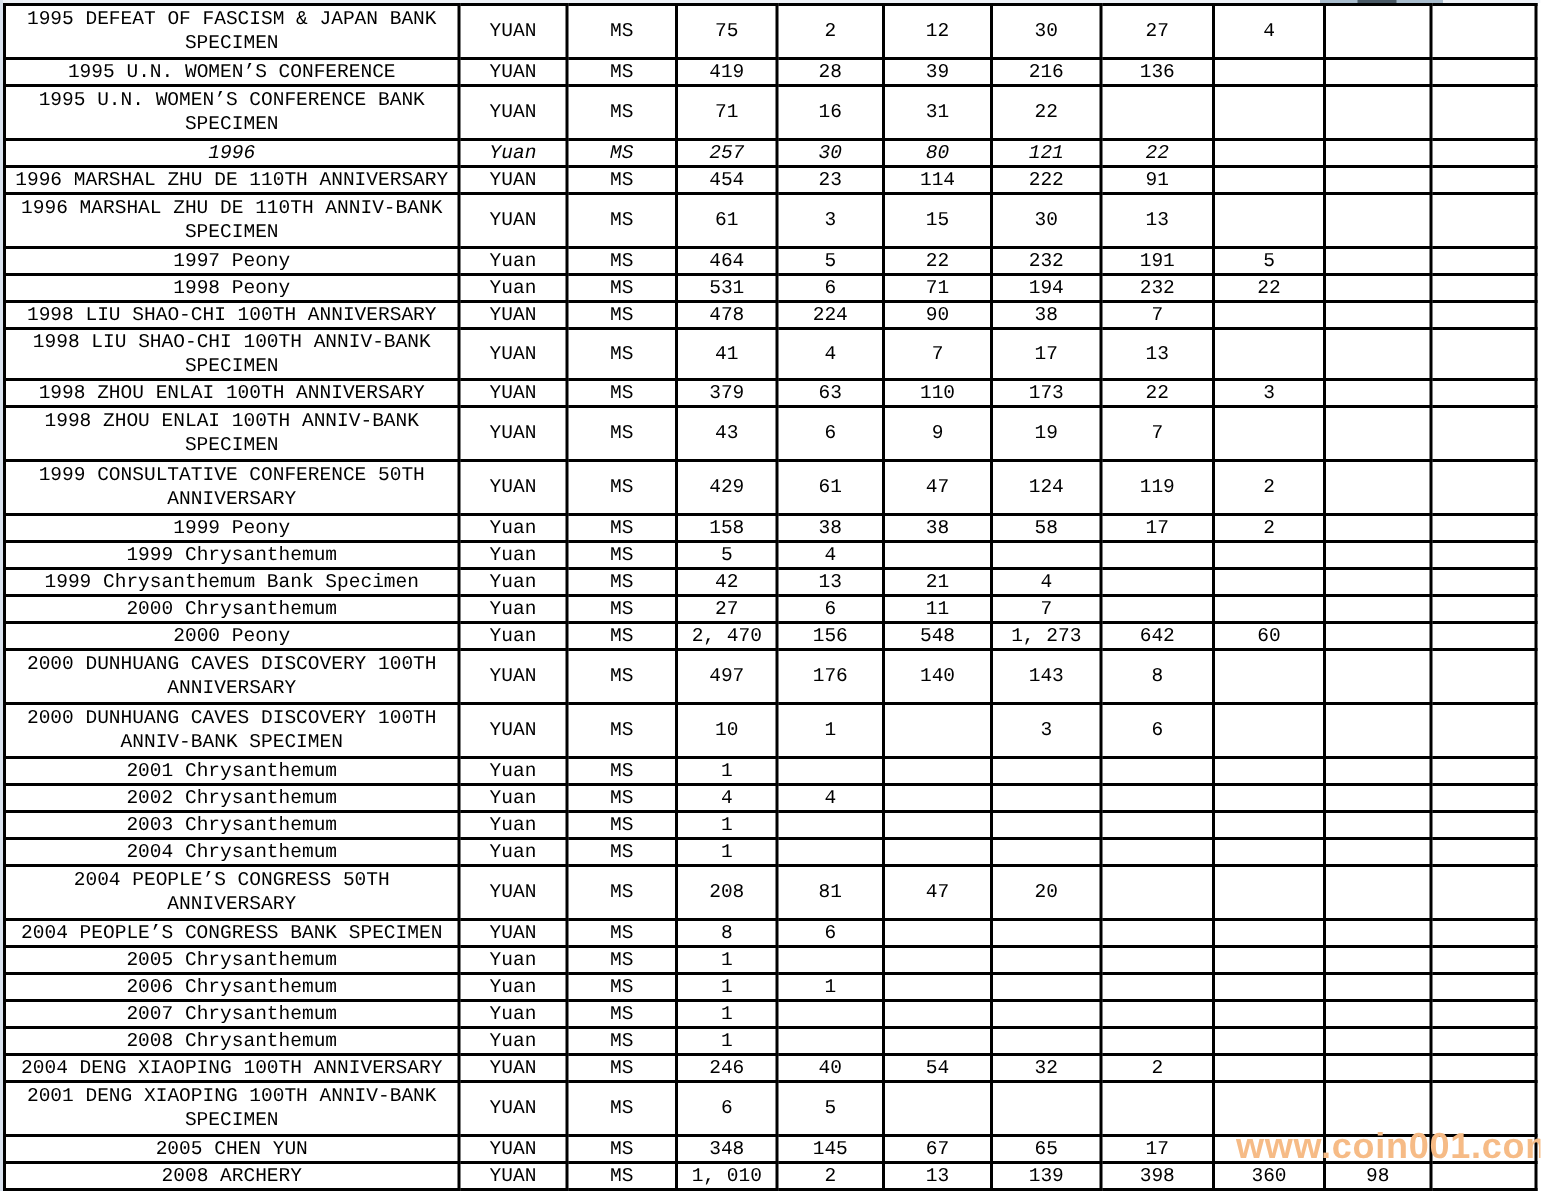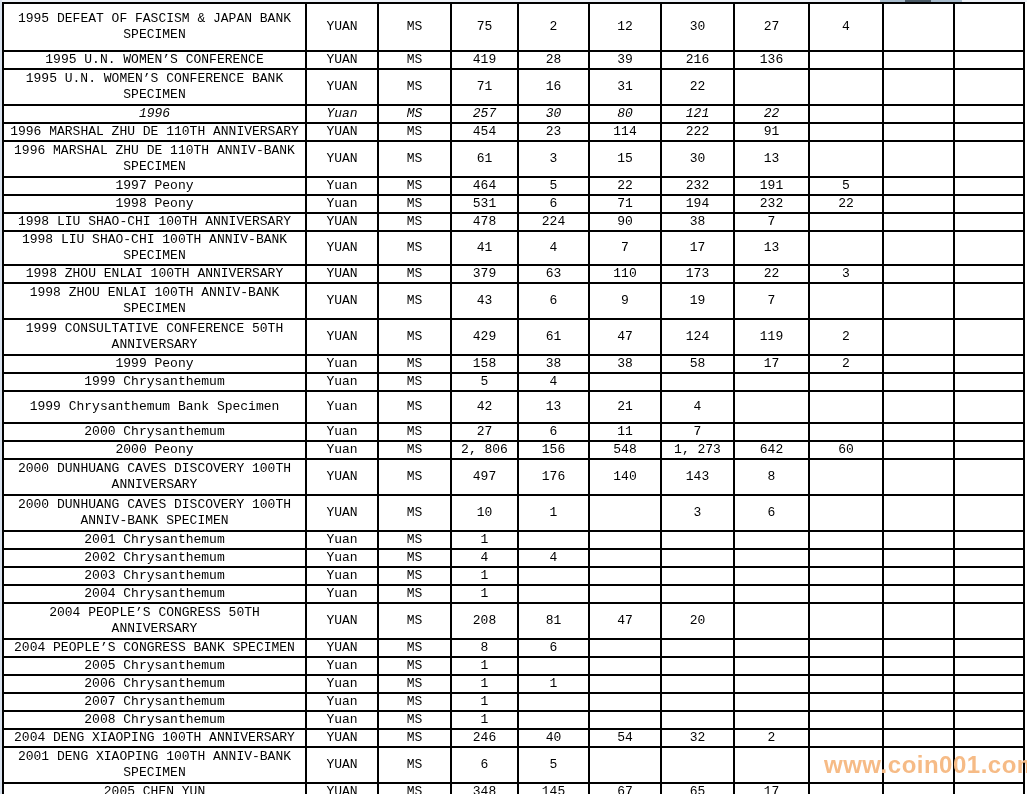--- a/index.html
+++ b/index.html
@@ -88,21 +88,21 @@
       <col style="width:67px">
       <col style="width:71px">
       <col style="width:72px">
       <col style="width:73px">
       <col style="width:75px">
       <col style="width:74px">
       <col style="width:71px">
       <col style="width:70px">
     </colgroup>
     <tbody>
-        <tr style="height: 48px; border-radius: 15px;">
+        <tr style="height: 36px; border-radius: 15px;">
           <td>1995 DEFEAT OF FASCISM &amp; JAPAN BANK SPECIMEN</td>
           <td>YUAN</td>
           <td>MS</td>
           <td>75</td>
           <td>2</td>
           <td>12</td>
           <td>30</td>
           <td>27</td>
           <td>4</td>
           <td></td>
@@ -283,21 +283,21 @@
           <td>MS</td>
           <td>5</td>
           <td>4</td>
           <td></td>
           <td></td>
           <td></td>
           <td></td>
           <td></td>
           <td></td>
         </tr>
-        <tr style="height: 32px;">
+        <tr style="height: 18px;">
           <td>1999 Chrysanthemum Bank Specimen</td>
           <td>Yuan</td>
           <td>MS</td>
           <td>42</td>
           <td>13</td>
           <td>21</td>
           <td>4</td>
           <td></td>
           <td></td>
           <td></td>
@@ -313,21 +313,21 @@
           <td>7</td>
           <td></td>
           <td></td>
           <td></td>
           <td></td>
         </tr>
         <tr style="height: 18px;">
           <td>2000 Peony</td>
           <td>Yuan</td>
           <td>MS</td>
-          <td>2, 806</td>
+          <td>2, 470</td>
           <td>156</td>
           <td>548</td>
           <td>1, 273</td>
           <td>642</td>
           <td>60</td>
           <td></td>
           <td></td>
         </tr>
         <tr style="height: 36px;">
           <td>2000 DUNHUANG CAVES DISCOVERY 100TH ANNIVERSARY</td>

